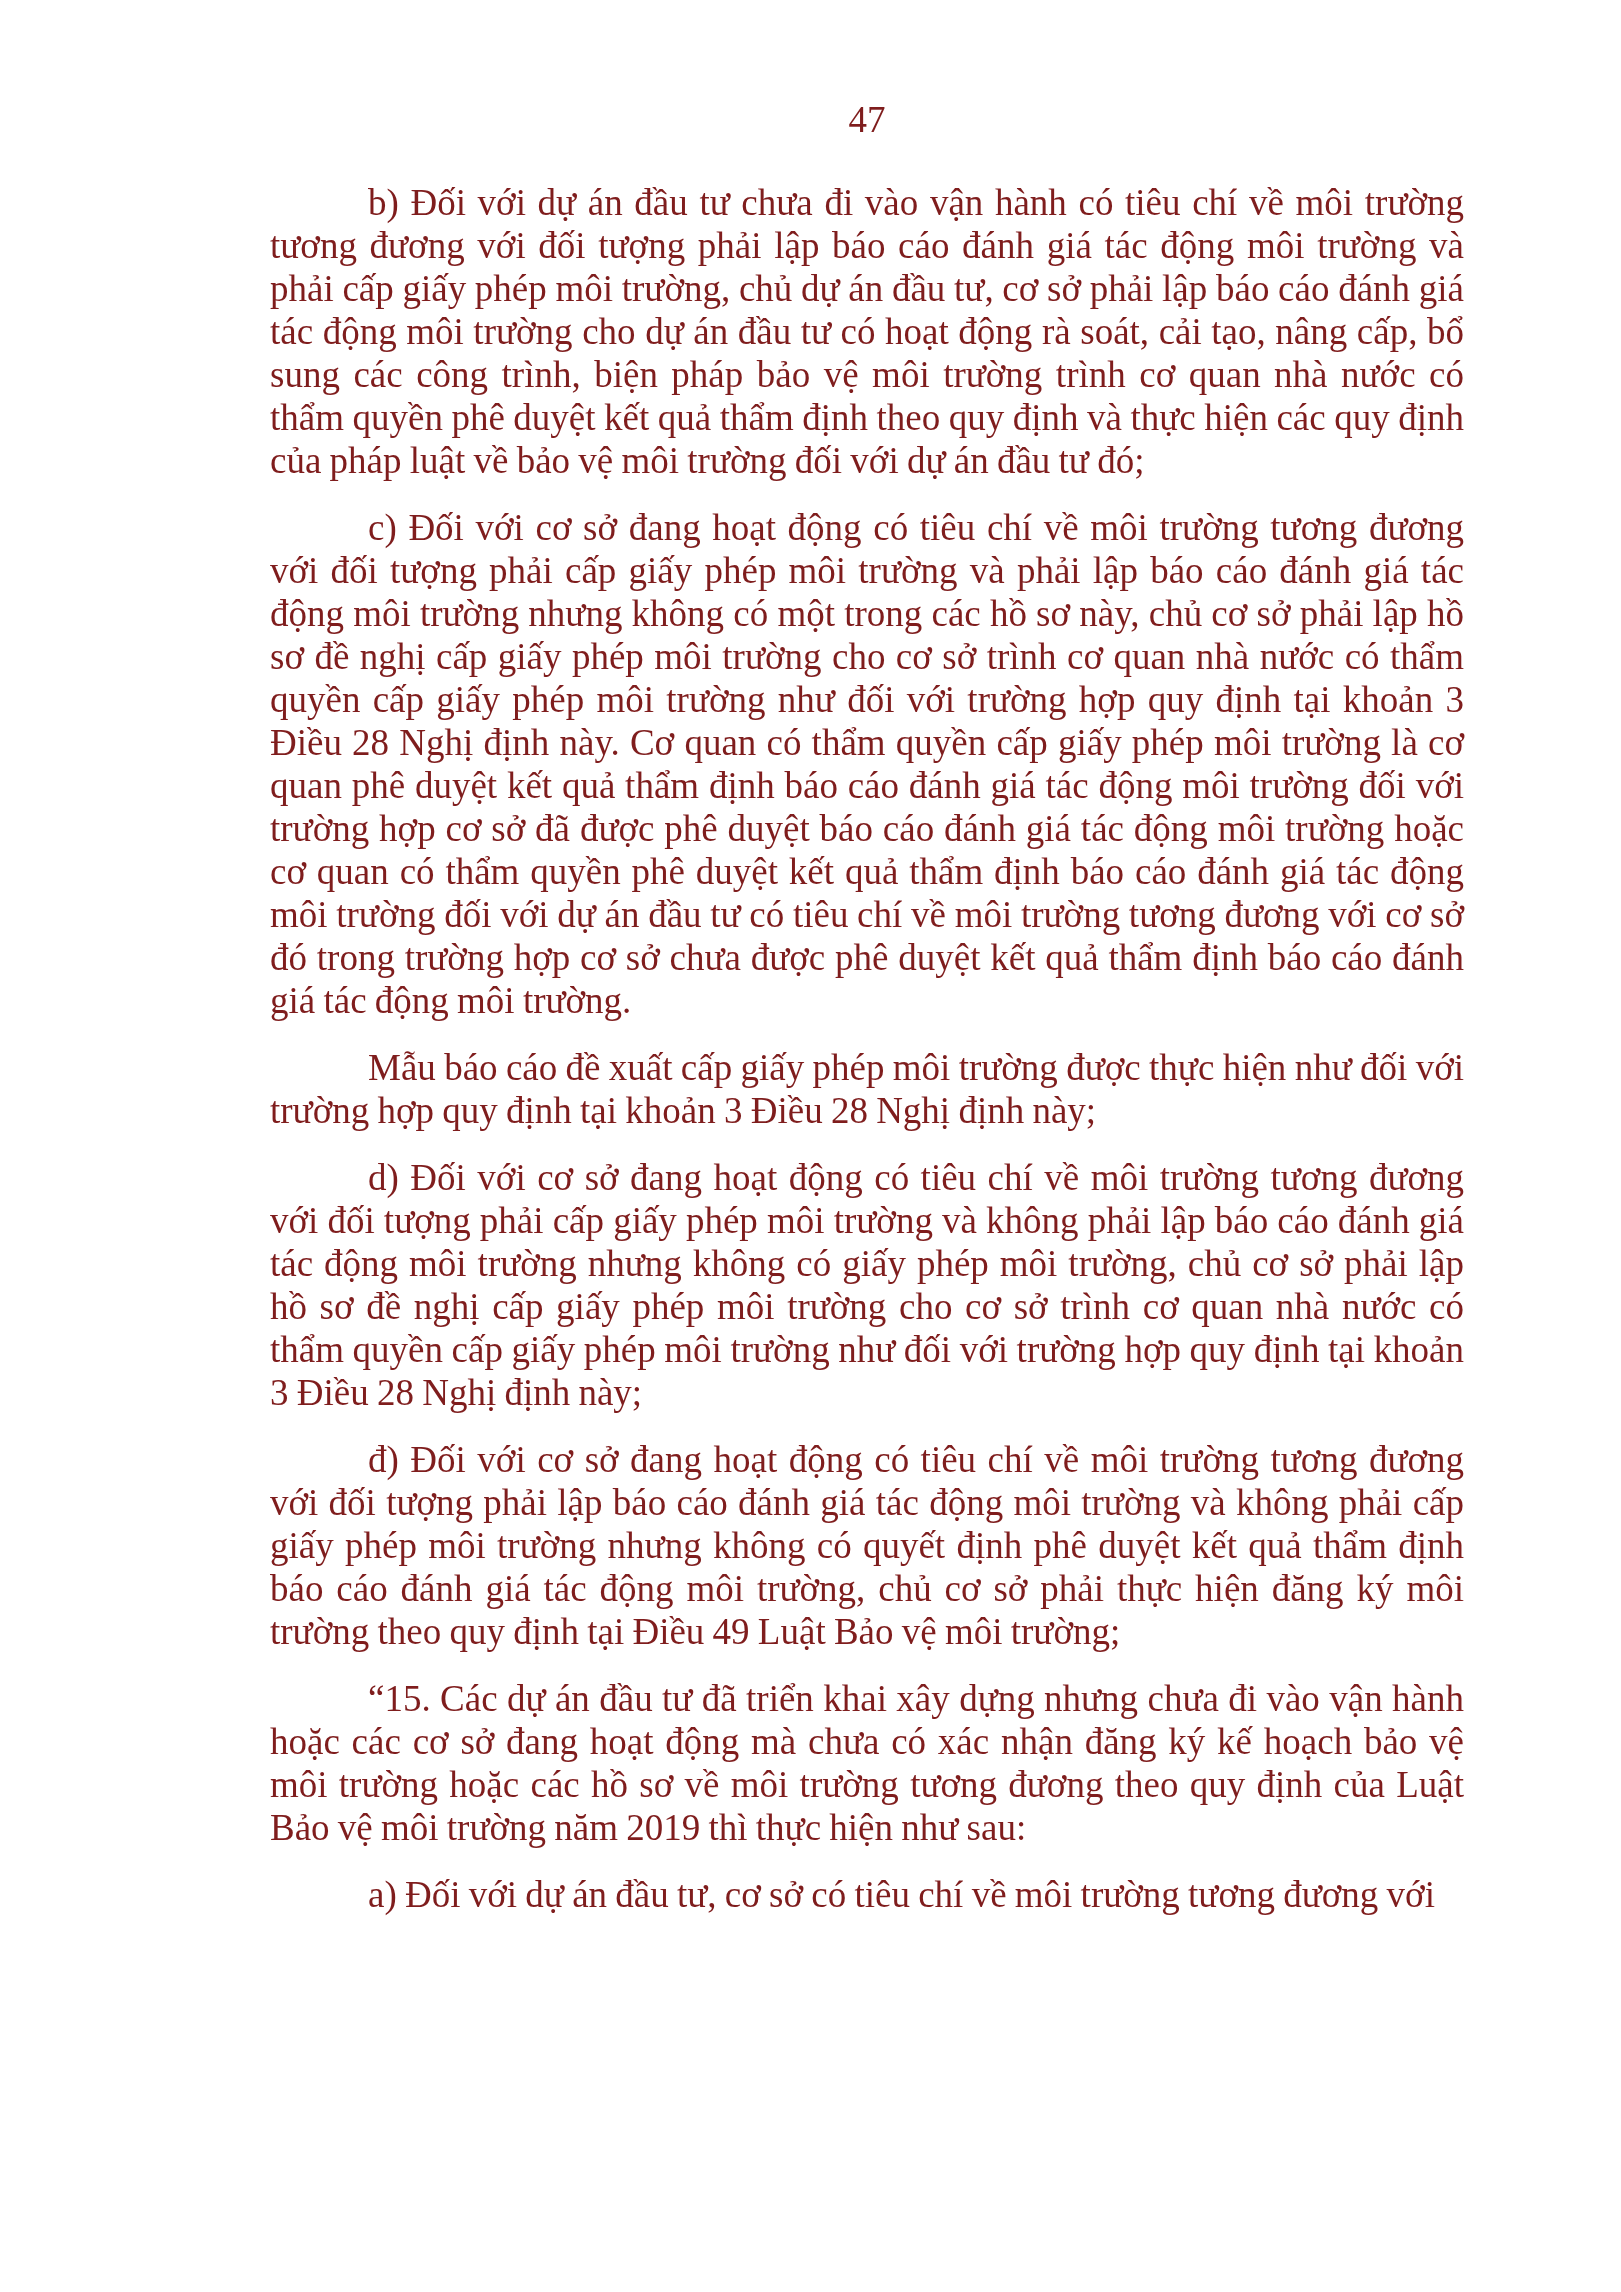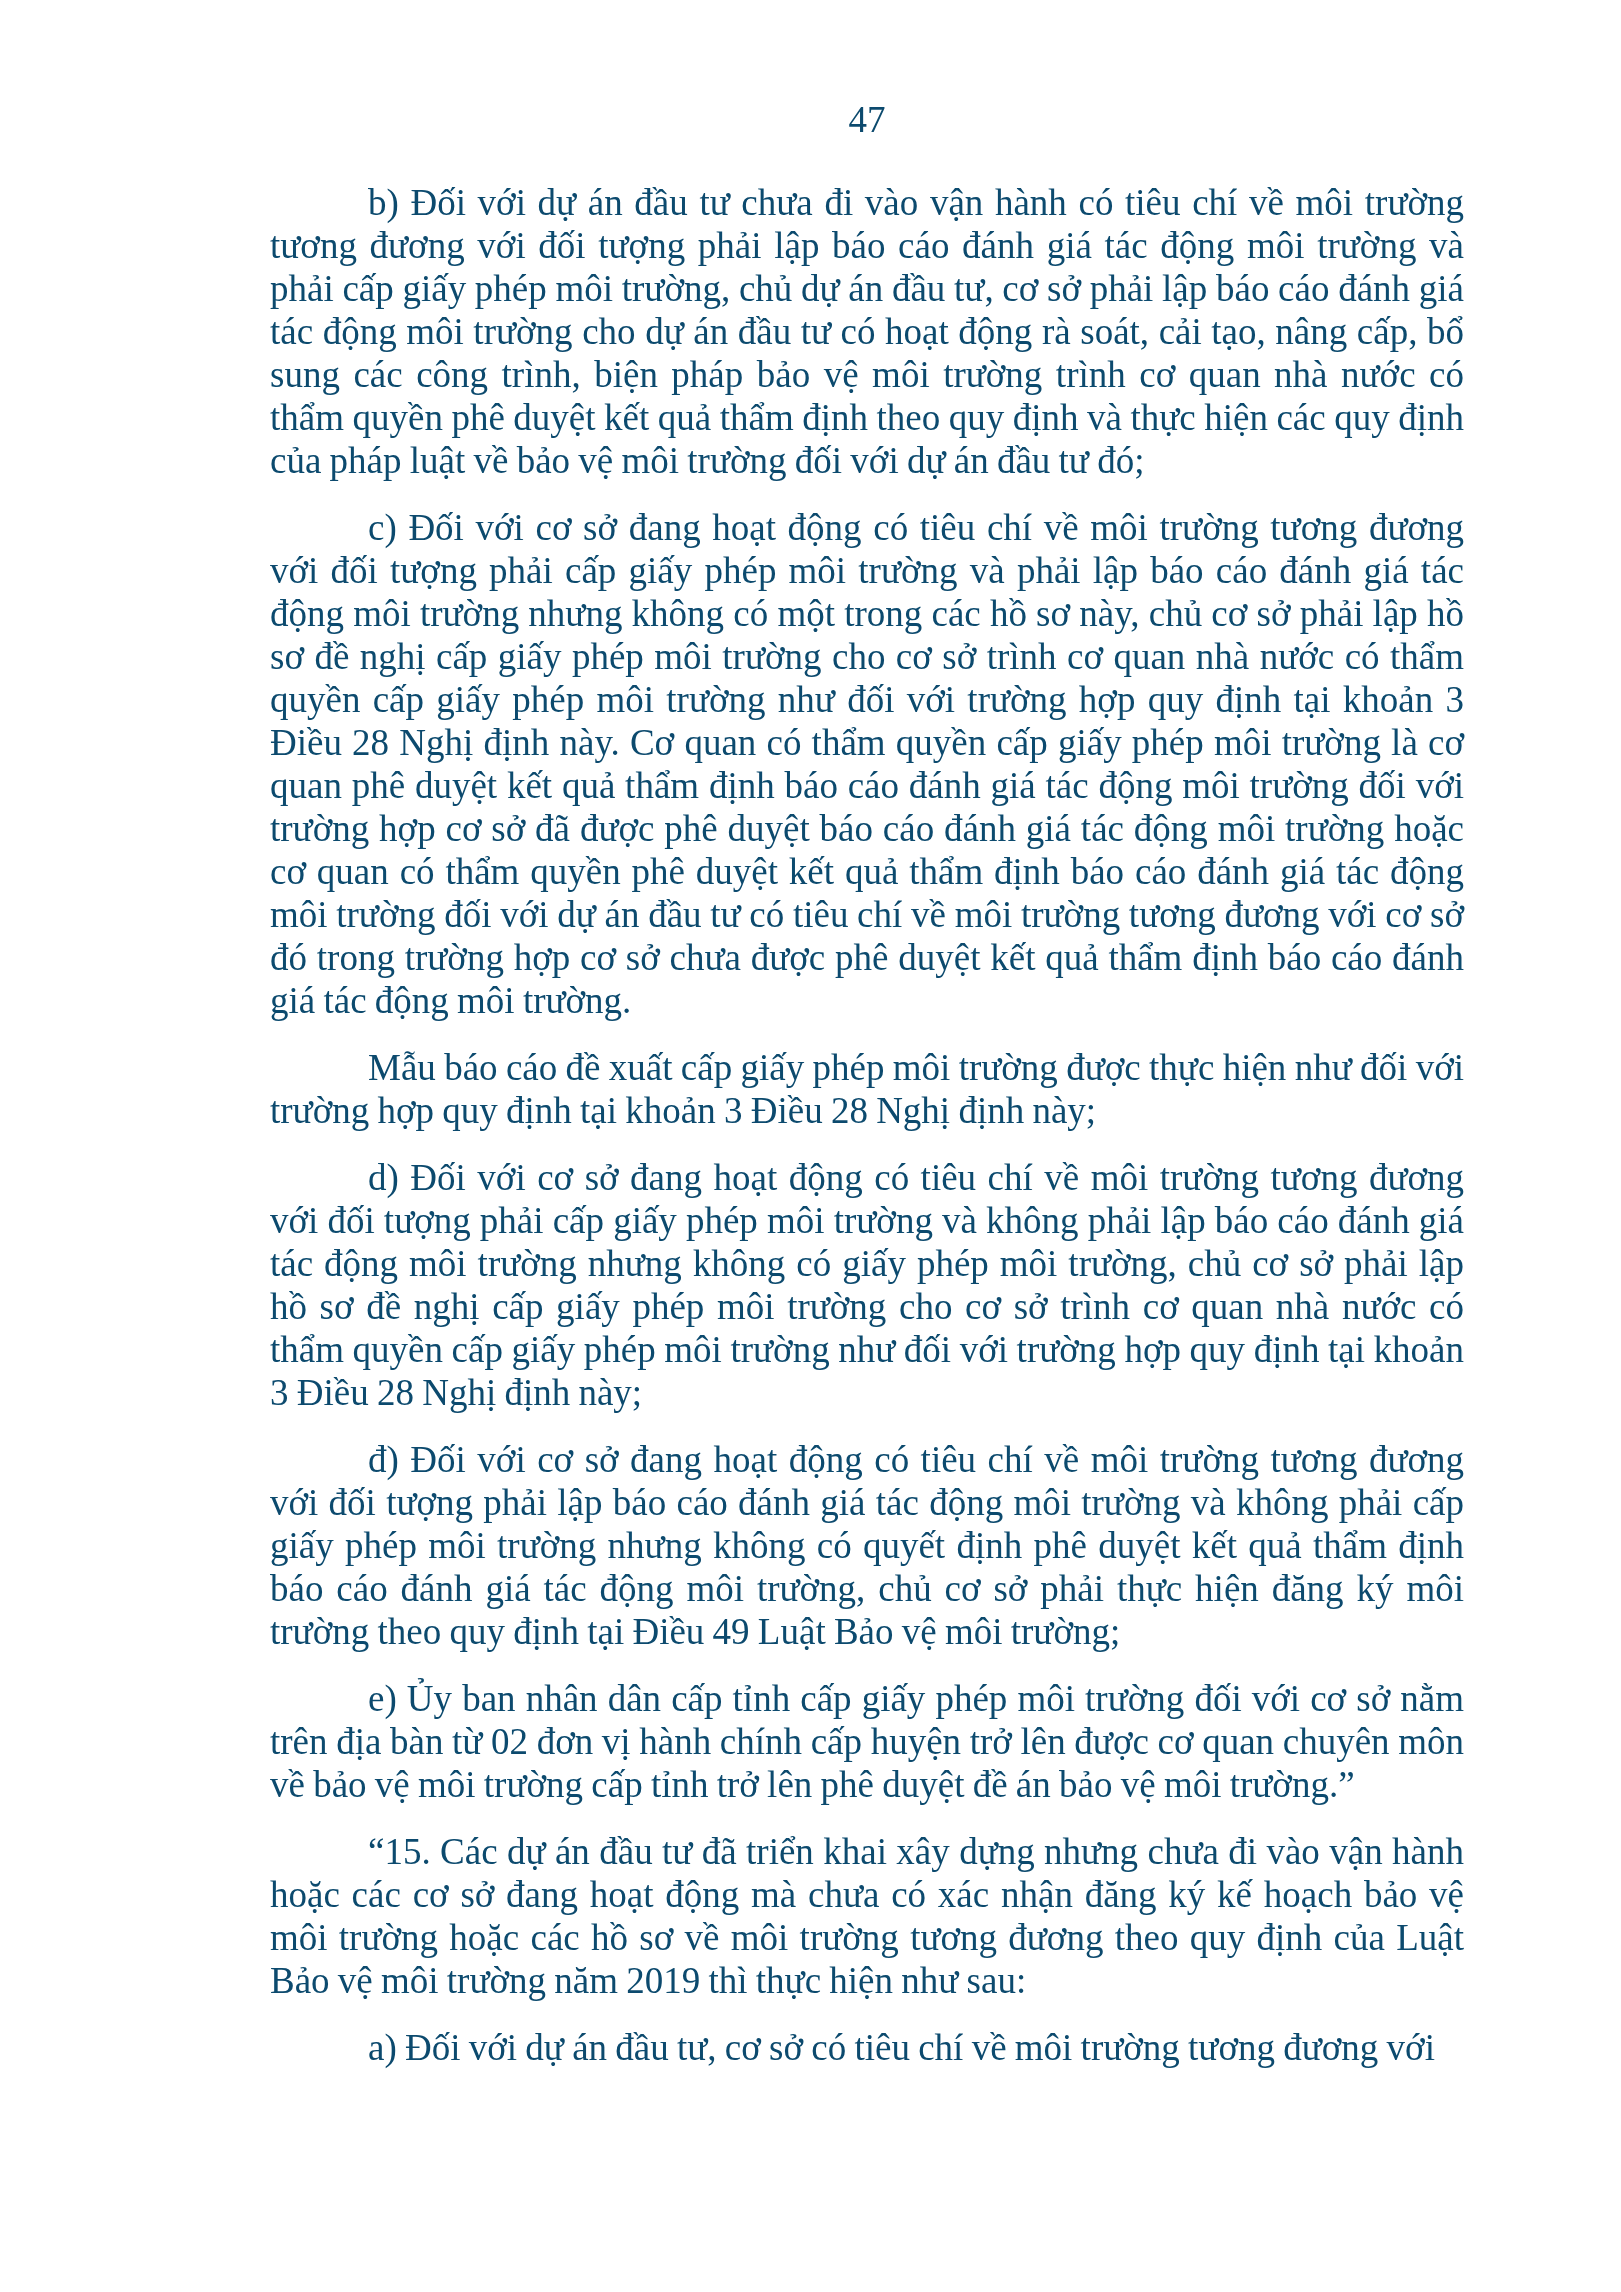--- a/index.html
+++ b/index.html
@@ -10,21 +10,21 @@
   .page {
     position: relative;
     width: 1621px;
     height: 2293px;
     margin: 0 auto;
     background: #ffffff;
     box-sizing: border-box;
     padding: 98px 157px 0 270px;
     overflow: hidden;
     font-family: "Liberation Serif", "DejaVu Serif", serif;
-    color: #0c4a6e;
+    color: #7f1d1d;
   }
   .page-number {
     text-align: center;
     font-size: 37px;
     line-height: 43px;
     margin: 0 0 40px 0;
   }
   .body-text p {
     margin: 24px 0 0 0;
     font-size: 37px;
@@ -44,21 +44,20 @@
     <p>b) Đối với dự án đầu tư chưa đi vào vận hành có tiêu chí về môi trường tương đương với đối tượng phải lập báo cáo đánh giá tác động môi trường và phải cấp giấy phép môi trường, chủ dự án đầu tư, cơ sở phải lập báo cáo đánh giá tác động môi trường cho dự án đầu tư có hoạt động rà soát, cải tạo, nâng cấp, bổ sung các công trình, biện pháp bảo vệ môi trường trình cơ quan nhà nước có thẩm quyền phê duyệt kết quả thẩm định theo quy định và thực hiện các quy định của pháp luật về bảo vệ môi trường đối với dự án đầu tư đó;</p>
 
     <p>c) Đối với cơ sở đang hoạt động có tiêu chí về môi trường tương đương với đối tượng phải cấp giấy phép môi trường và phải lập báo cáo đánh giá tác động môi trường nhưng không có một trong các hồ sơ này, chủ cơ sở phải lập hồ sơ đề nghị cấp giấy phép môi trường cho cơ sở trình cơ quan nhà nước có thẩm quyền cấp giấy phép môi trường như đối với trường hợp quy định tại khoản 3 Điều 28 Nghị định này. Cơ quan có thẩm quyền cấp giấy phép môi trường là cơ quan phê duyệt kết quả thẩm định báo cáo đánh giá tác động môi trường đối với trường hợp cơ sở đã được phê duyệt báo cáo đánh giá tác động môi trường hoặc cơ quan có thẩm quyền phê duyệt kết quả thẩm định báo cáo đánh giá tác động môi trường đối với dự án đầu tư có tiêu chí về môi trường tương đương với cơ sở đó trong trường hợp cơ sở chưa được phê duyệt kết quả thẩm định báo cáo đánh giá tác động môi trường.</p>
 
     <p>Mẫu báo cáo đề xuất cấp giấy phép môi trường được thực hiện như đối với trường hợp quy định tại khoản 3 Điều 28 Nghị định này;</p>
 
     <p>d) Đối với cơ sở đang hoạt động có tiêu chí về môi trường tương đương với đối tượng phải cấp giấy phép môi trường và không phải lập báo cáo đánh giá tác động môi trường nhưng không có giấy phép môi trường, chủ cơ sở phải lập hồ sơ đề nghị cấp giấy phép môi trường cho cơ sở trình cơ quan nhà nước có thẩm quyền cấp giấy phép môi trường như đối với trường hợp quy định tại khoản 3 Điều 28 Nghị định này;</p>
 
     <p>đ) Đối với cơ sở đang hoạt động có tiêu chí về môi trường tương đương với đối tượng phải lập báo cáo đánh giá tác động môi trường và không phải cấp giấy phép môi trường nhưng không có quyết định phê duyệt kết quả thẩm định báo cáo đánh giá tác động môi trường, chủ cơ sở phải thực hiện đăng ký môi trường theo quy định tại Điều 49 Luật Bảo vệ môi trường;</p>
 
-    <p>e) Ủy ban nhân dân cấp tỉnh cấp giấy phép môi trường đối với cơ sở nằm trên địa bàn từ 02 đơn vị hành chính cấp huyện trở lên được cơ quan chuyên môn về bảo vệ môi trường cấp tỉnh trở lên phê duyệt đề án bảo vệ môi trường.”</p>
 
 
     <p>“15. Các dự án đầu tư đã triển khai xây dựng nhưng chưa đi vào vận hành hoặc các cơ sở đang hoạt động mà chưa có xác nhận đăng ký kế hoạch bảo vệ môi trường hoặc các hồ sơ về môi trường tương đương theo quy định của Luật Bảo vệ môi trường năm 2019 thì thực hiện như sau:</p>
 
     <p>a) Đối với dự án đầu tư, cơ sở có tiêu chí về môi trường tương đương với</p>
   </div>
 </div>
 
 
 </body></html>

